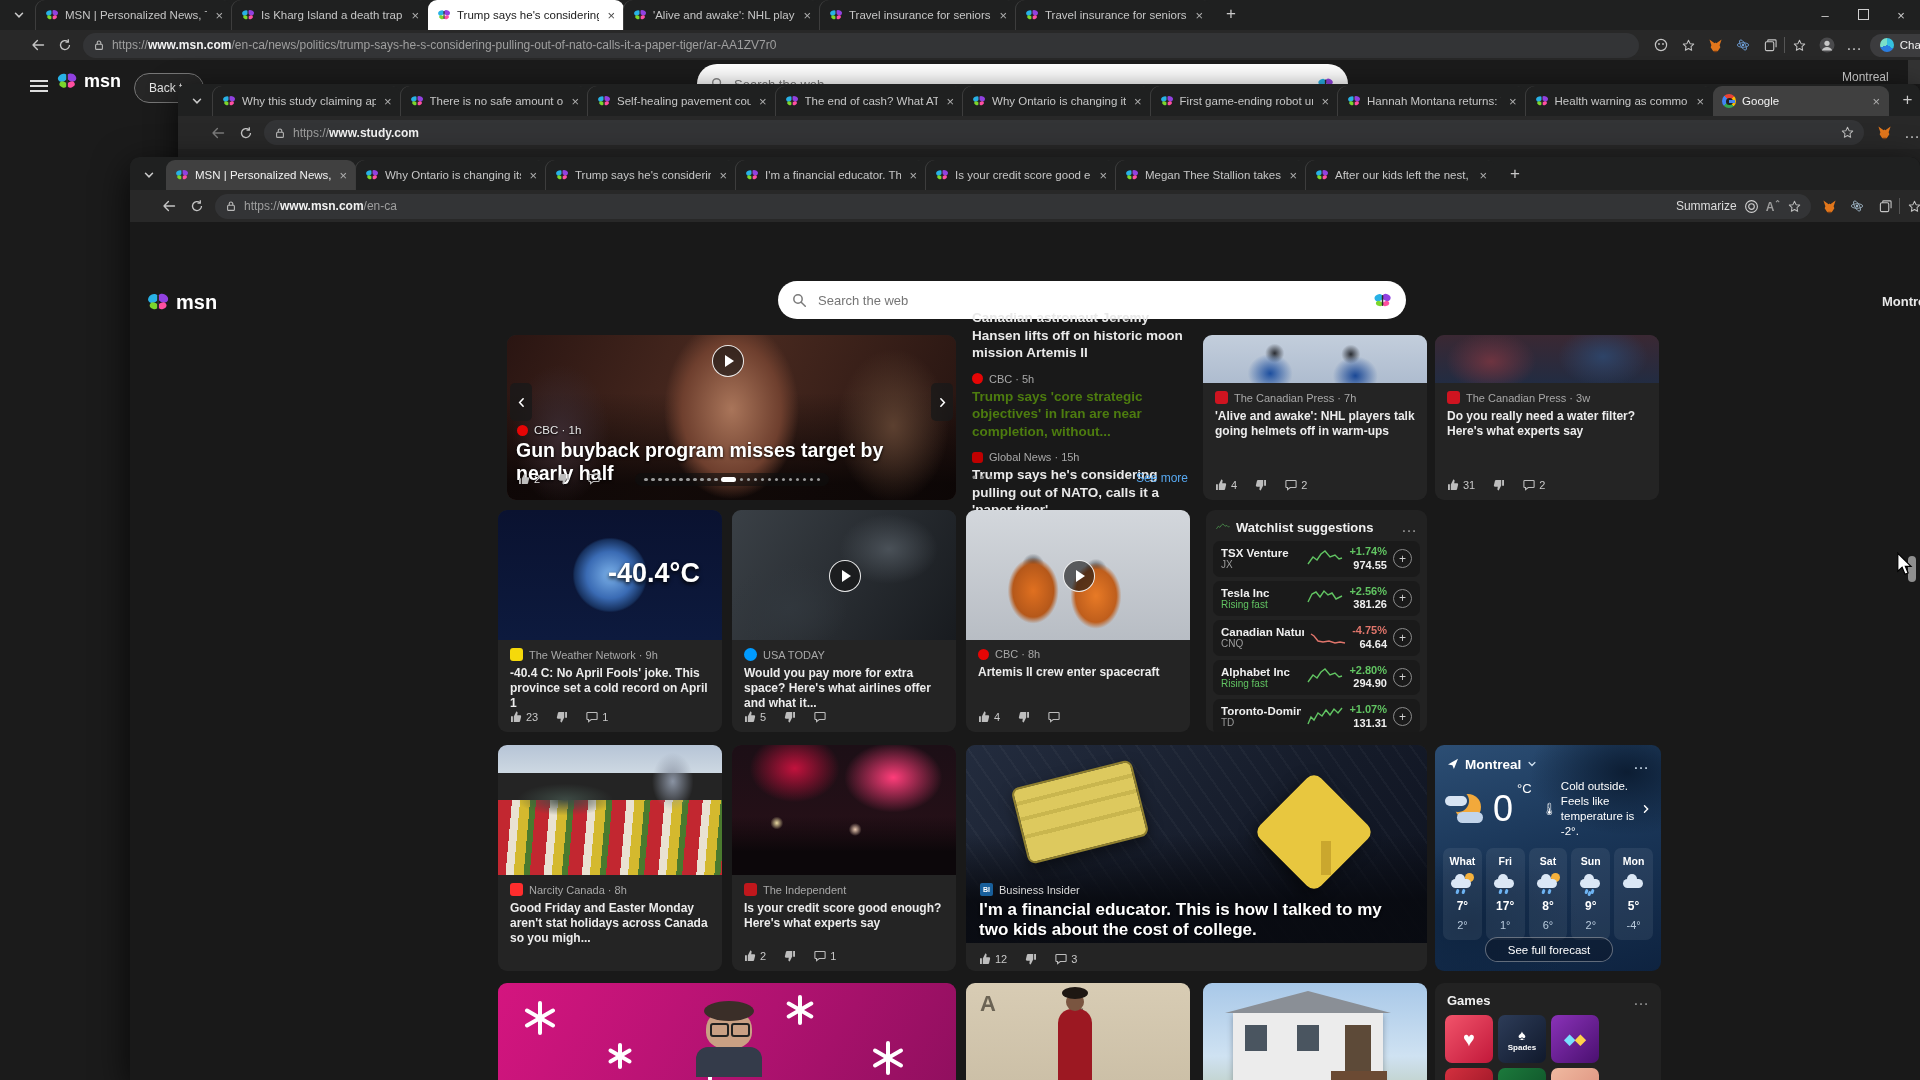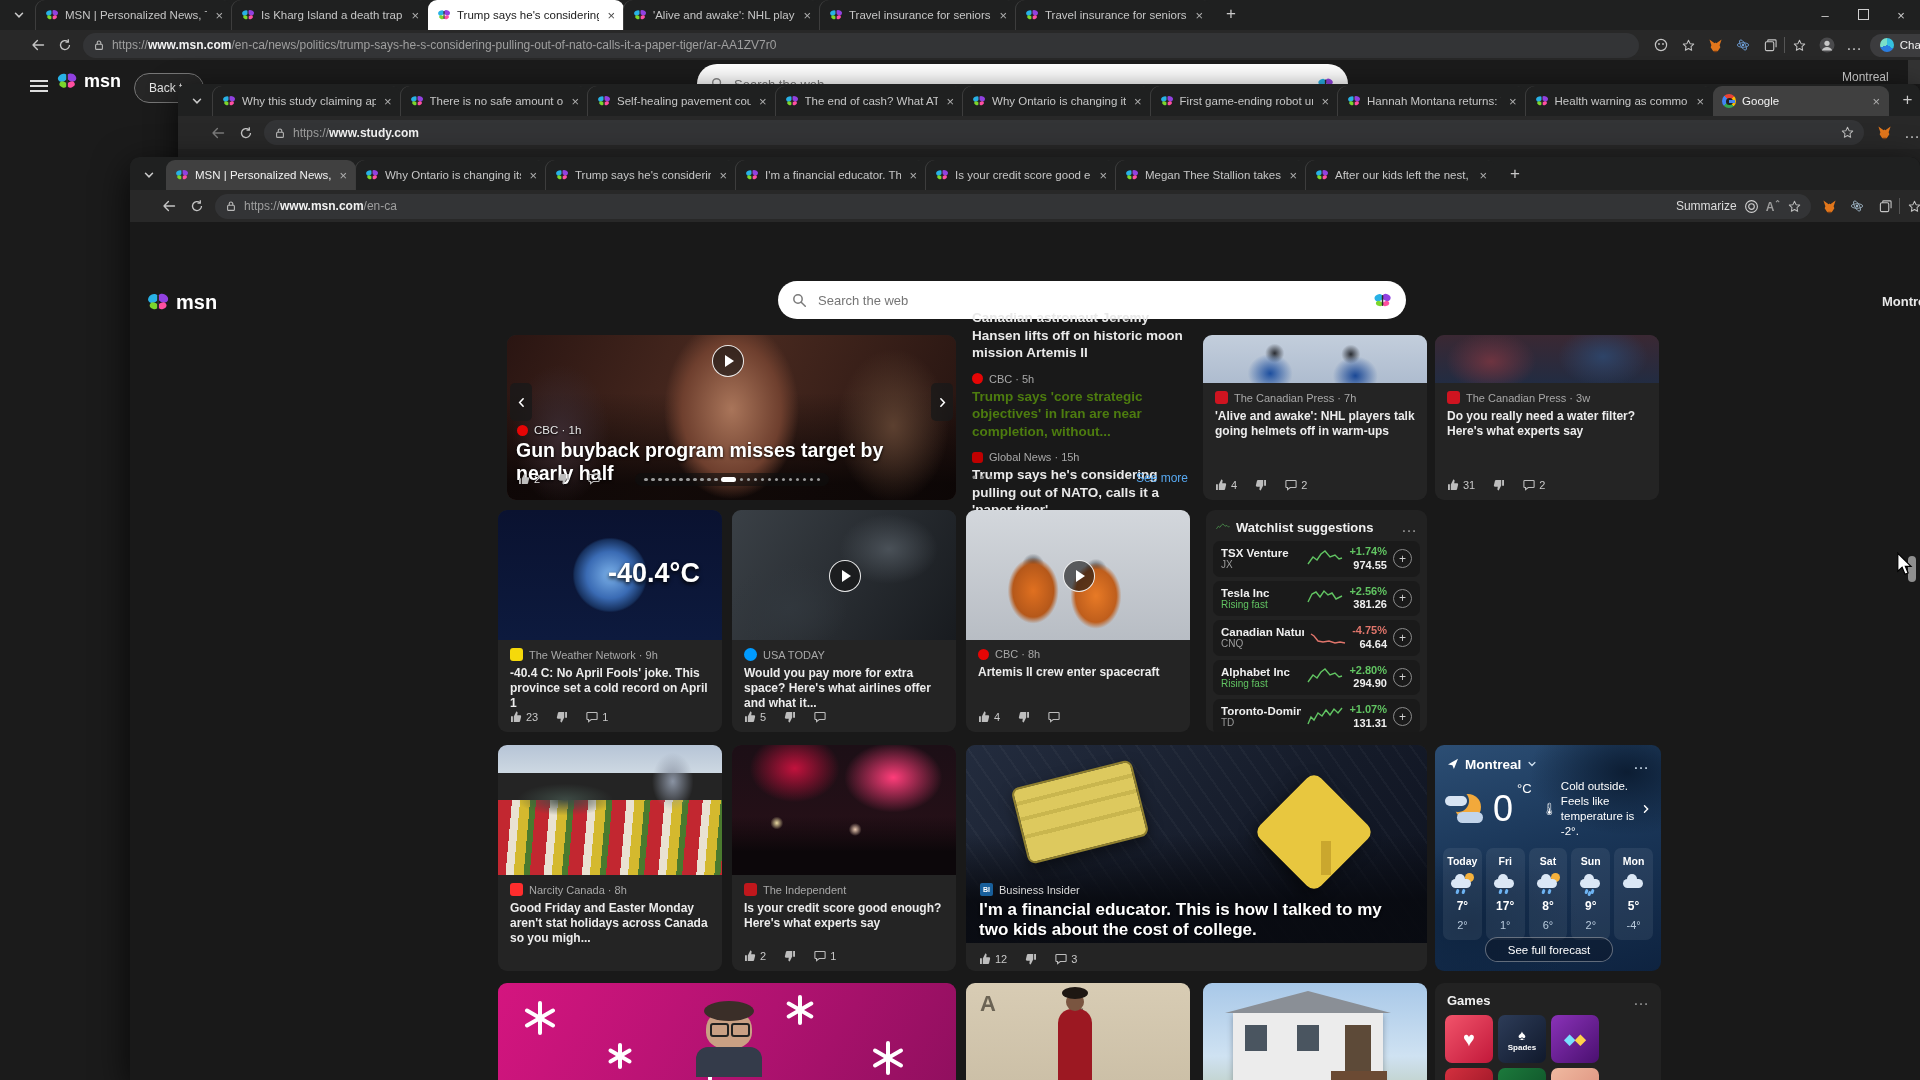--- a/index.html
+++ b/index.html
@@ -984,21 +984,21 @@
           <div style="flex:1;display:flex;align-items:center;gap:4px;margin-left:6px;">
             <span style="font-size:12px;">🌡</span>
             <span style="font-size:11.5px;line-height:1.3;">Cold outside. Feels like temperature is -2°.</span>
             <svg width="10" height="10" style="color:#fff;flex:0 0 auto;">
                 <use href="#i-chevr"></use>
               </svg>
           </div>
         </div>
         <div style="display:flex;gap:4px;justify-content:center;padding:9px 8px 0;">
           <div class="wxcol">
-              <span class="wxday">Today</span>
+              <span class="wxday">What</span>
               <span class="wi">
                 <span class="sun"></span>
                 <span class="cl"></span>
                 <span class="dr"></span>
                 <span class="dr d2"></span>
               </span>
               <span class="wxhi">7°</span>
               <span class="wxlo">2°</span>
             </div>
           <div class="wxcol">

